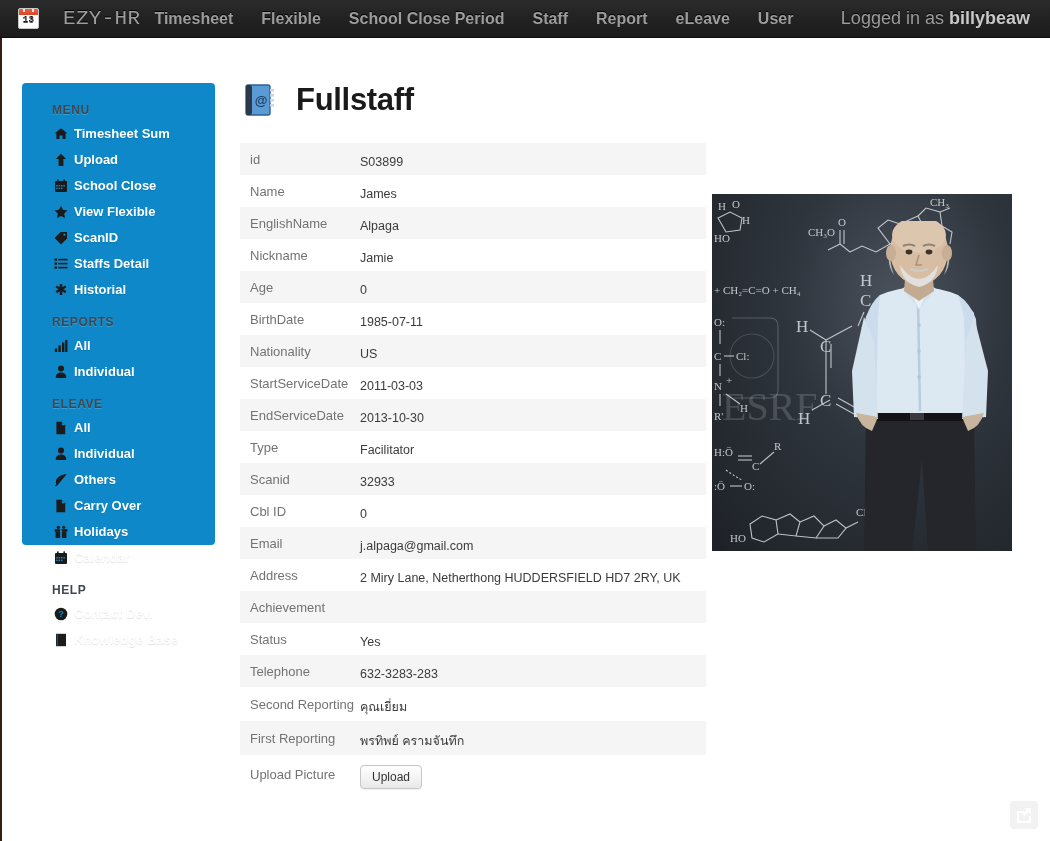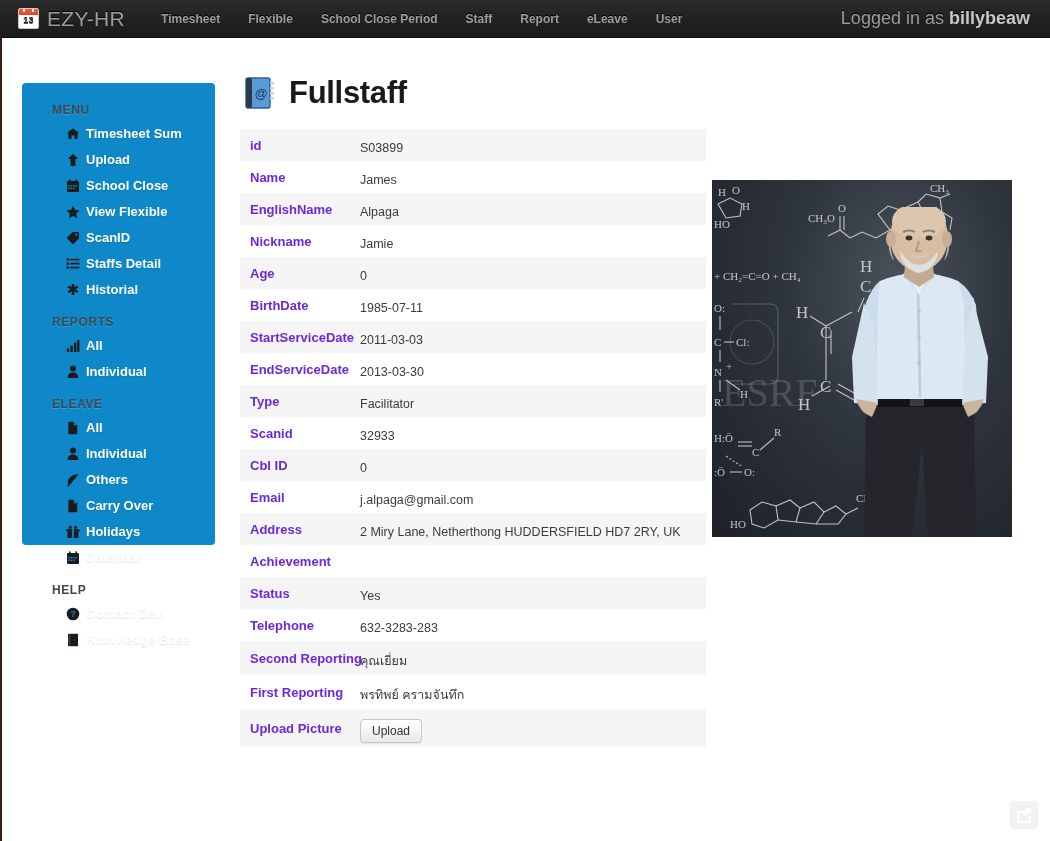--- a/index.html
+++ b/index.html
@@ -14,41 +14,42 @@
 
   
   .navbar {
     position: absolute; top: 0; left: 0;
     width: 1050px; height: 38px;
     background: linear-gradient(to bottom, #2b2b2b 0%, #222222 50%, #1b1b1b 100%);
     border-bottom: 1px solid #0d0d0d;
     display: flex; align-items: center;
   }
   .brand {
-    display: flex; align-items: center; gap: 8px;
-    margin-left: 18px; margin-right: 22px;
+    display: flex; align-items: center; gap: 24px;
+    margin-left: 18px; 
     color: #9d9d9d; font-size: 21px; letter-spacing: .3px;
     text-shadow: 0 -1px 0 #000;
+    font-family: Liberation Mono, monospace;
   }
   .cal-icon {
     width: 21px; height: 21px; position: relative;
     background: #fdfdfd; border-radius: 2px;
     border: 1px solid #c8c8c8; overflow: hidden; flex: none;
   }
   .cal-icon .top { position:absolute; top:0; left:0; right:0; height:6px;
     background: linear-gradient(to bottom,#f0603a,#d8442a); }
   .cal-icon .ring { position:absolute; top:-2px; width:2px; height:5px; background:#e8e8e8; }
   .cal-icon .ring.l { left:4px; } .cal-icon .ring.r { right:4px; }
   .cal-icon .num {
     position:absolute; bottom:1px; left:0; right:0; text-align:center;
     font-size:9px; line-height:11px; color:#555; font-weight:bold;
   }
   .nav-items { display: flex; align-items: center; height: 100%; }
   .nav-item {
-    color: #9d9d9d; font-size: 12px; font-weight: bold;
+    color: #9d9d9d; font-size: 16px; font-weight: bold;
     padding: 0 14px; line-height: 38px; cursor: pointer;
     text-shadow: 0 -1px 0 #000; white-space: nowrap;
   }
   .nav-right {
     margin-left: auto; margin-right: 20px;
     color: #9d9d9d; font-size: 18px; text-shadow: 0 -1px 0 #000;
     white-space: nowrap;
   }
   .nav-right b { color: #c8c8c8; }
 
@@ -62,47 +63,47 @@
   }
   .side-head {
     color: #3e4852; font-size: 12px; font-weight: bold;
     letter-spacing: .6px; margin: 12px 0 4px 30px;
     text-shadow: 0 1px 0 rgba(255,255,255,.18);
   }
   .side-head.first { margin-top: 6px; }
   .side-link {
     display: flex; align-items: flex-start; gap: 6px;
     color: #ffffff; font-size: 13px; font-weight: bold;
-    padding: 5px 10px 5px 44px; cursor: pointer;
+    padding: 5px 10px 5px 32px; cursor: pointer;
     line-height: 16px; text-shadow: 0 1px 1px rgba(0,0,0,.12);
   }
   .side-ico { flex: none; width: 14px; height: 14px; margin-top: 1px; color: #1b1b1b; }
   .side-ico svg { display: block; }
 
   
   .main { position: absolute; left: 240px; top: 75px; width: 800px; }
   .page-title {
     display: flex; align-items: center; gap: 14px;
     margin: 0 0 18px 5px;
   }
   .book-icon { width: 30px; height: 32px; position: relative; flex: none; }
   .page-title h1 {
-    margin: 0; font-size: 31px; font-weight: bold; color: #1a1a1a;
+    margin: 7px; font-size: 31px; font-weight: bold; color: #1a1a1a;
     letter-spacing: -.3px;
   }
 
   .content-row { display: flex; align-items: flex-start; }
 
   table.info { border-collapse: collapse; width: 466px; table-layout: fixed; }
   table.info tr { height: 32px; }
   table.info tr:nth-child(odd) { background: #f5f5f5; }
   table.info tr:nth-child(even) { background: #ffffff; }
   table.info th {
-    width: 120px; text-align: left; font-size: 13px; font-weight: bold;
-    color: #6d28d9; padding: 6px 0 6px 10px; vertical-align: middle;
+    width: 120px; text-align: left; font-size: 13px; font-weight: normal;
+    color: #737373; padding: 6px 0 6px 10px; vertical-align: middle;
     white-space: nowrap;
   }
   table.info td {
     font-size: 12.5px; color: #3b3b3b; padding: 10px 6px 4px 0;
     vertical-align: middle; white-space: nowrap;
   }
   .btn-upload {
     font-family: "Liberation Sans", sans-serif;
     font-size: 12px; color: #333; padding: 4px 11px;
     background: linear-gradient(to bottom, #ffffff 0%, #f2f2f2 60%, #e8e8e8 100%);
@@ -383,26 +384,30 @@
         </tr>
         <tr>
           <th>Age</th>
           <td>0</td>
         </tr>
         <tr>
           <th>BirthDate</th>
           <td>1985-07-11</td>
         </tr>
         <tr>
+          <th>Nationality</th>
+          <td>US</td>
+        </tr>
+        <tr>
           <th>StartServiceDate</th>
           <td>2011-03-03</td>
         </tr>
         <tr>
           <th>EndServiceDate</th>
-          <td>2013-03-30</td>
+          <td>2013-10-30</td>
         </tr>
         <tr>
           <th>Type</th>
           <td>Facilitator</td>
         </tr>
         <tr>
           <th>Scanid</th>
           <td>32933</td>
         </tr>
         <tr>

